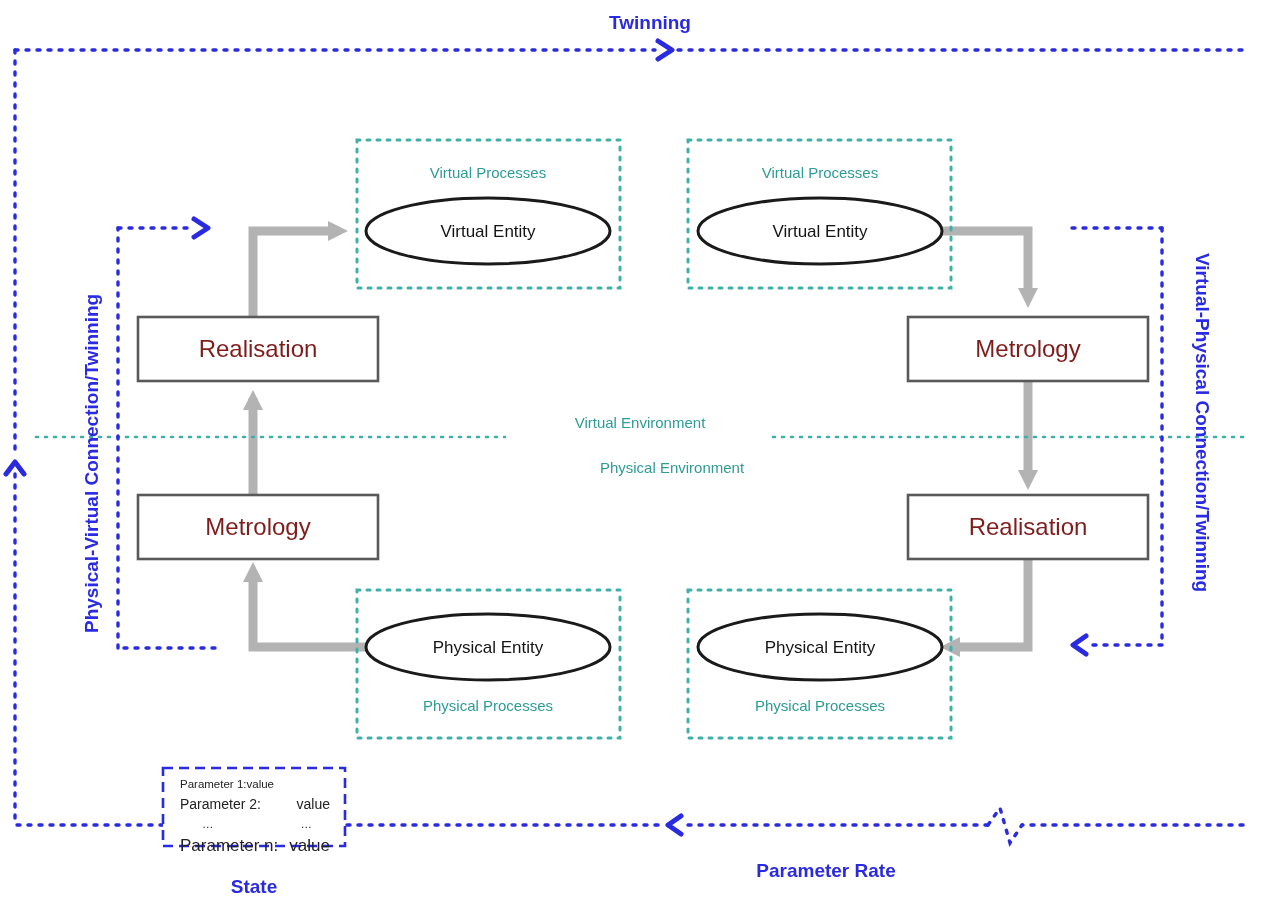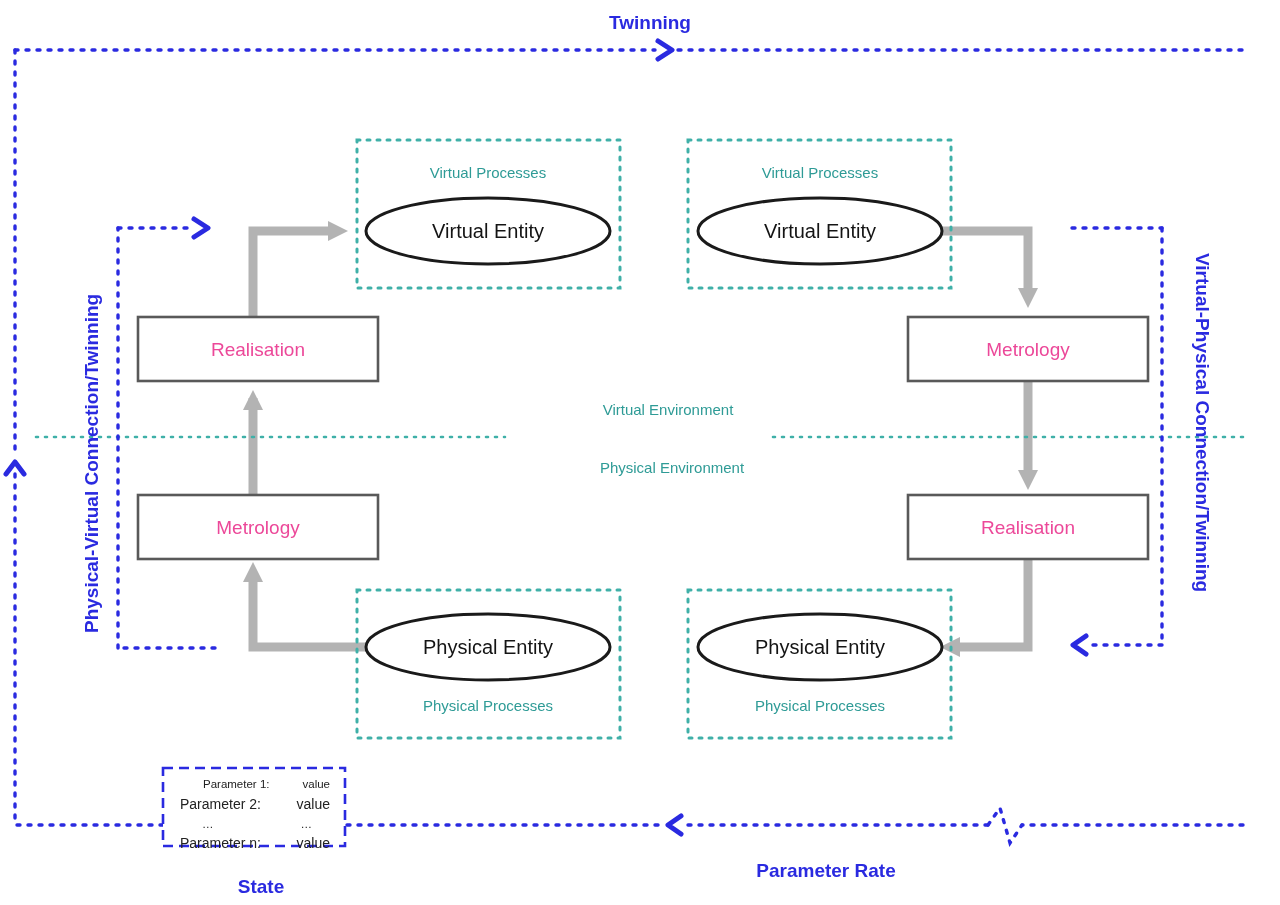--- a/index.html
+++ b/index.html
@@ -40,26 +40,26 @@
     color: #2a2ae0;
     font-weight: bold;
     font-size: 19px;
     transform-origin: 0 0;
   }
   .teal-label {
     color: #2e9b96;
     font-size: 15px;
   }
   .box-label {
-    color: #ec4899;
-    font-size: 19px;
+    color: #7f1d1d;
+    font-size: 24px;
   }
   .ellipse-label {
     color: #141414;
-    font-size: 20px;
+    font-size: 17px;
   }
   .centered {
     transform: translate(-50%, -50%);
   }
 </style>
 </head>
 <body>
 
 <div id="canvas">
 
@@ -163,57 +163,57 @@
 
     <g>
       <rect x="163" y="768" width="182" height="78" fill="#ffffff" stroke="#2a2ae0" stroke-width="2.6" stroke-dasharray="10 6"></rect>
     </g>
   </svg>
 
   <div class="lbl blue-label centered" style="left:650px; top:22px;">Twinning</div>
 
   <div class="lbl blue-label centered" style="left:826px; top:870px;">Parameter Rate</div>
 
-  <div class="lbl blue-label centered" style="left:254px; top:886px;margin-left:7px;">State</div>
+  <div class="lbl blue-label centered" style="left:254px; top:886px;">State</div>
 
   <div class="lbl blue-label-v" style="left:82px; top:633px; transform: rotate(-90deg);">Physical-Virtual Connection/Twinning</div>
 
   <div class="lbl blue-label-v" style="left:1212px; top:253px; transform: rotate(90deg);">Virtual-Physical Connection/Twinning</div>
 
-  <div class="lbl teal-label centered" style="left:640px; top:409px;margin-left:28px;">Virtual Environment</div>
+  <div class="lbl teal-label centered" style="left:640px; top:422px;">Virtual Environment</div>
   <div class="lbl teal-label centered" style="left:640px; top:467px;margin-left:32px;">Physical Environment</div>
 
   <div class="lbl teal-label centered" style="left:488px; top:172px;">Virtual Processes</div>
   <div class="lbl teal-label centered" style="left:488px; top:705px;">Physical Processes</div>
 
   <div class="lbl teal-label centered" style="left:820px; top:172px;">Virtual Processes</div>
   <div class="lbl teal-label centered" style="left:820px; top:705px;">Physical Processes</div>
 
   <div class="lbl ellipse-label centered" style="left:488px; top:231px;">Virtual Entity</div>
   <div class="lbl ellipse-label centered" style="left:820px; top:231px;">Virtual Entity</div>
   <div class="lbl ellipse-label centered" style="left:488px; top:647px;">Physical Entity</div>
   <div class="lbl ellipse-label centered" style="left:820px; top:647px;">Physical Entity</div>
 
   <div class="lbl box-label centered" style="left:258px; top:349px;">Realisation</div>
   <div class="lbl box-label centered" style="left:258px; top:527px;">Metrology</div>
   <div class="lbl box-label centered" style="left:1028px; top:349px;">Metrology</div>
   <div class="lbl box-label centered" style="left:1028px; top:527px;">Realisation</div>
 
   <div id="state-rows" style="position:absolute; left:180px; top:776px; width:150px;">
-      <div style="display: flex; justify-content: space-between; align-items: baseline; font-size: 11.5px; color: rgb(34, 34, 34); line-height: 1.55; margin-left: 23px;">
+      <div style="display: flex; align-items: baseline; font-size: 11.5px; color: rgb(34, 34, 34); line-height: 1.55;">
         <span>Parameter 1:</span>
         <span>value</span>
       </div>
       <div style="display: flex; justify-content: space-between; align-items: baseline; font-size: 14px; color: rgb(34, 34, 34); line-height: 1.55;">
         <span>Parameter 2:</span>
         <span>value</span>
       </div>
       <div style="display: flex; justify-content: space-between; align-items: baseline; font-size: 11.5px; color: rgb(34, 34, 34); line-height: 1.55; padding-left: 22px; padding-right: 18px;">
         <span>…</span>
         <span>…</span>
       </div>
-      <div style="display: flex; justify-content: space-between; align-items: baseline; font-size: 14px; color: rgb(34, 34, 34); line-height: 1.55;">
+      <div style="display: flex; justify-content: space-between; align-items: baseline; font-size: 17px; color: rgb(34, 34, 34); line-height: 1.55;">
         <span>Parameter n:</span>
         <span>value</span>
       </div>
     </div>
 
 </div>
 
 </body></html>

